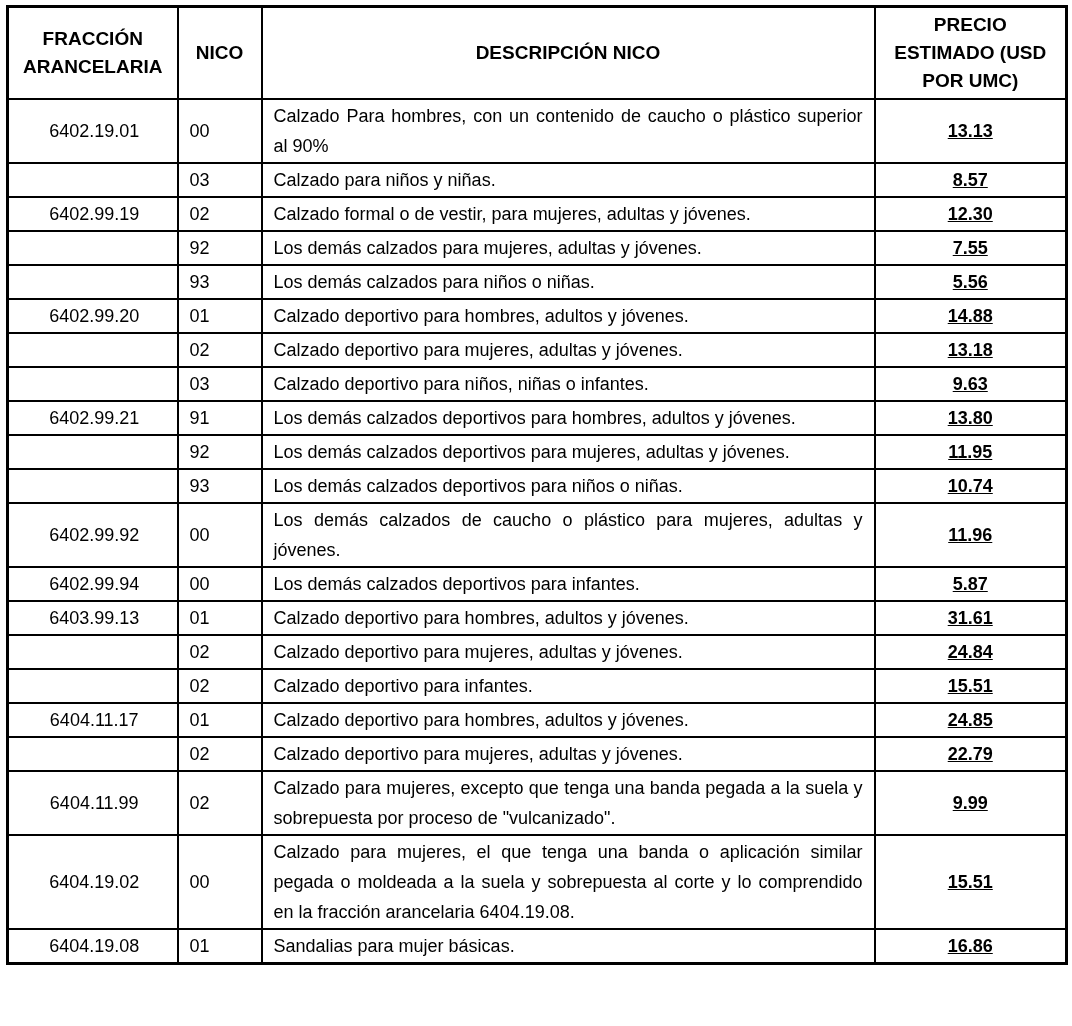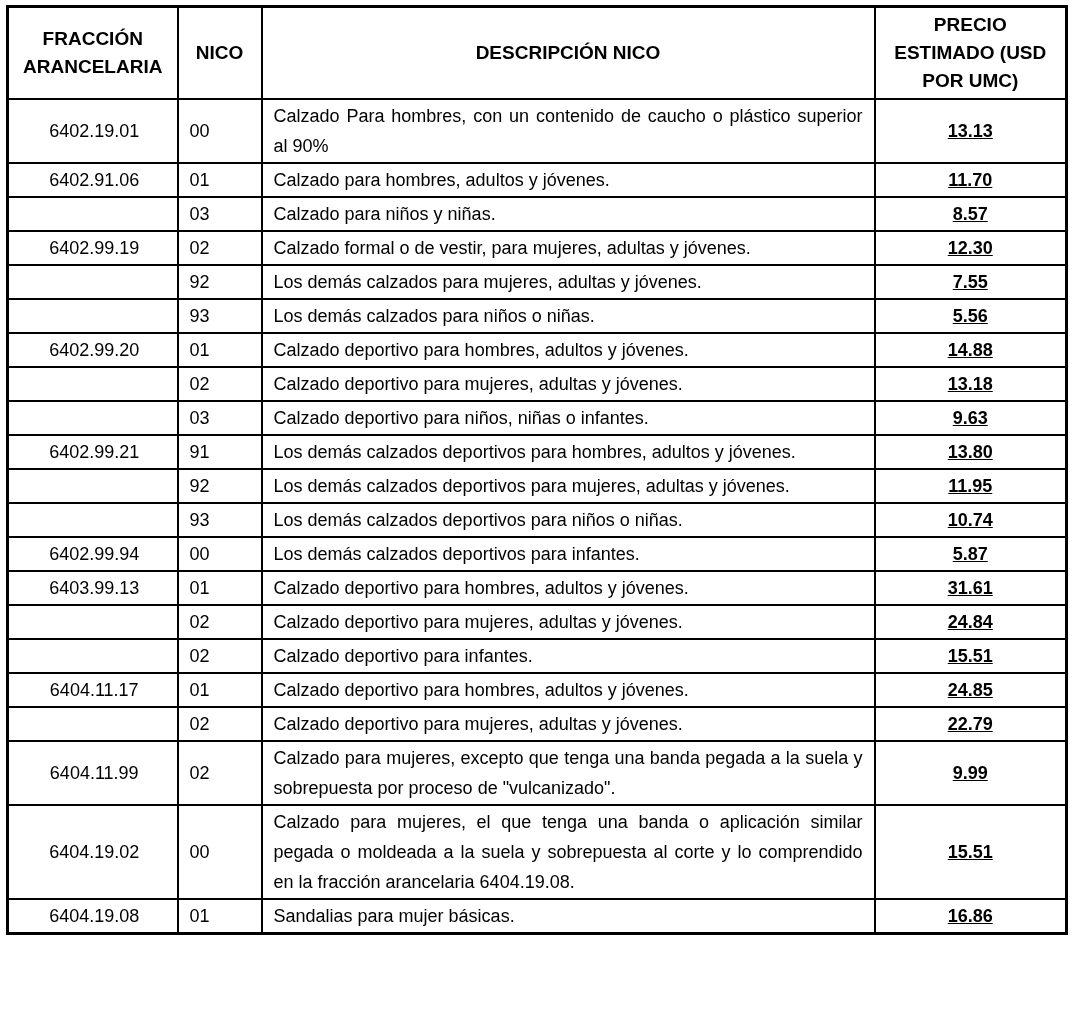--- a/index.html
+++ b/index.html
@@ -80,26 +80,20 @@
     </tr>
   </thead>
   <tbody>
       <tr>
         <td class="col-fraccion">6402.19.01</td>
         <td class="col-nico">00</td>
         <td class="col-descripcion">Calzado Para hombres, con un contenido de caucho o plástico superior al 90%</td>
         <td class="col-precio">13.13</td>
       </tr>
       <tr>
-        <td class="col-fraccion">6402.91.06</td>
-        <td class="col-nico">01</td>
-        <td class="col-descripcion">Calzado para hombres, adultos y jóvenes.</td>
-        <td class="col-precio">11.70</td>
-      </tr>
-      <tr>
         <td class="col-fraccion"></td>
         <td class="col-nico">03</td>
         <td class="col-descripcion">Calzado para niños y niñas.</td>
         <td class="col-precio">8.57</td>
       </tr>
       <tr>
         <td class="col-fraccion">6402.99.19</td>
         <td class="col-nico">02</td>
         <td class="col-descripcion">Calzado formal o de vestir, para mujeres, adultas y jóvenes.</td>
         <td class="col-precio">12.30</td>
@@ -146,20 +140,26 @@
         <td class="col-descripcion">Los demás calzados deportivos para mujeres, adultas y jóvenes.</td>
         <td class="col-precio">11.95</td>
       </tr>
       <tr>
         <td class="col-fraccion"></td>
         <td class="col-nico">93</td>
         <td class="col-descripcion">Los demás calzados deportivos para niños o niñas.</td>
         <td class="col-precio">10.74</td>
       </tr>
       <tr>
+        <td class="col-fraccion">6402.99.92</td>
+        <td class="col-nico">00</td>
+        <td class="col-descripcion">Los demás calzados de caucho o plástico para mujeres, adultas y jóvenes.</td>
+        <td class="col-precio">11.96</td>
+      </tr>
+      <tr>
         <td class="col-fraccion">6402.99.94</td>
         <td class="col-nico">00</td>
         <td class="col-descripcion">Los demás calzados deportivos para infantes.</td>
         <td class="col-precio">5.87</td>
       </tr>
       <tr>
         <td class="col-fraccion">6403.99.13</td>
         <td class="col-nico">01</td>
         <td class="col-descripcion">Calzado deportivo para hombres, adultos y jóvenes.</td>
         <td class="col-precio">31.61</td>

